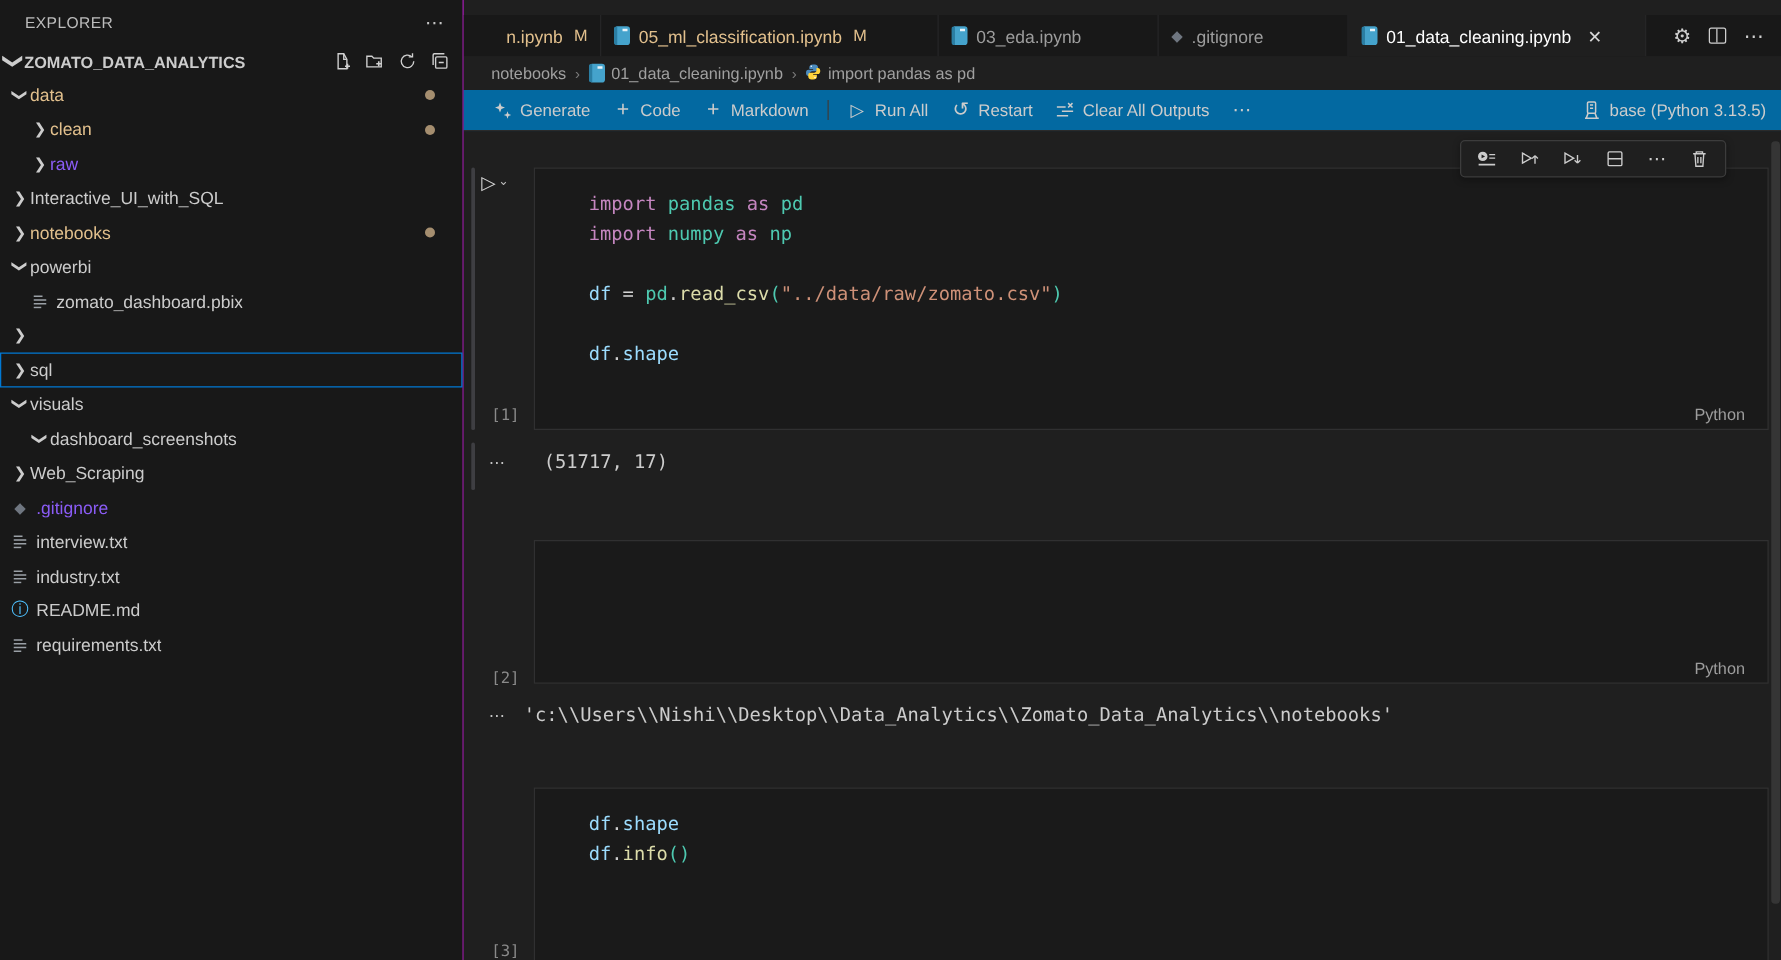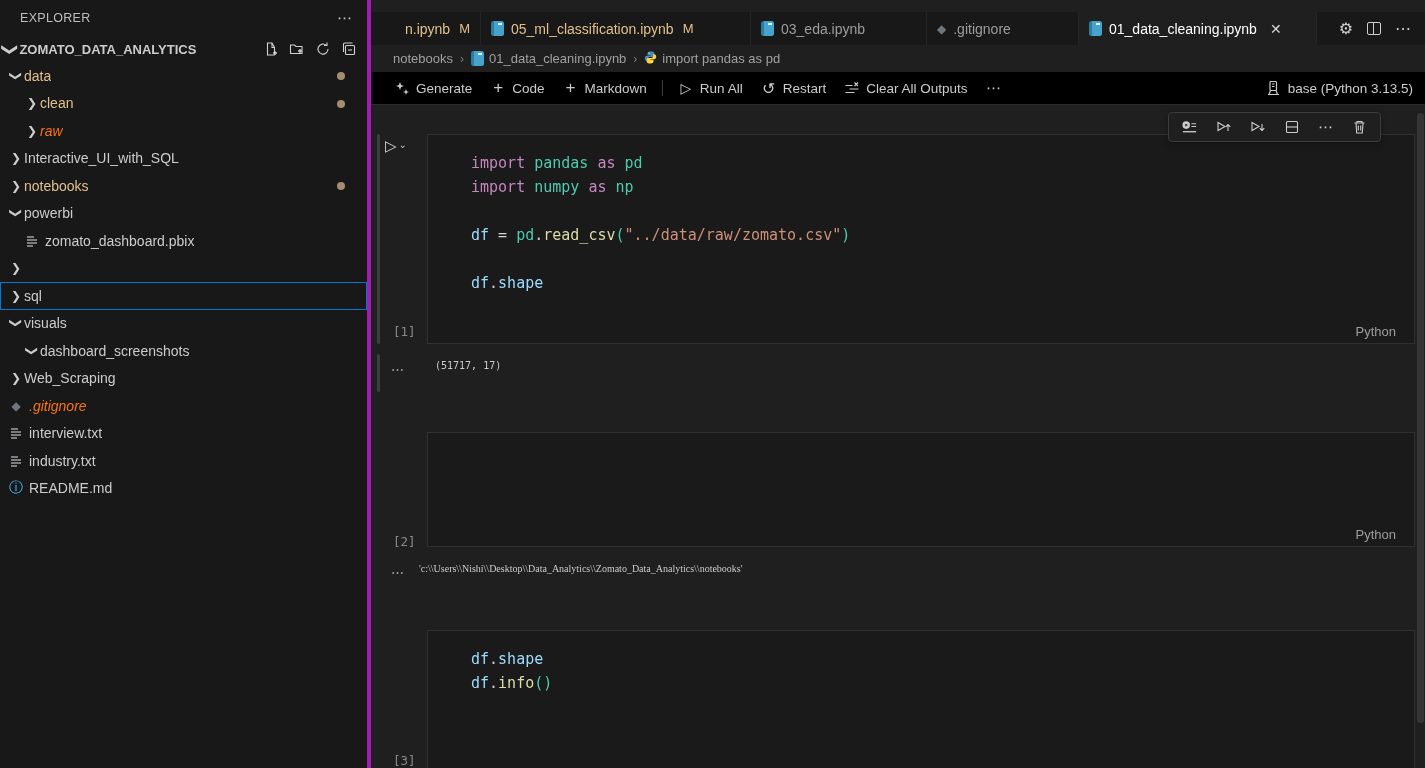--- a/index.html
+++ b/index.html
@@ -2,40 +2,40 @@
 <html><head>
 <meta charset="utf-8">
 <style>
   * { box-sizing: border-box; margin: 0; padding: 0; }
   html,body { width:1425px; height:768px; overflow:hidden; background:#1f1f1f;
     font-family:"Liberation Sans", sans-serif; color:#cccccc; }
   #app { position:relative; width:1425px; height:768px; }
 
   
   #sidebar { position:absolute; left:0; top:0; width:371px; height:768px;
-    background:#181818; border-right:4px solid #a21caf; }
+    background:#181818; border-right:1px solid #a21caf; }
   #explorer-header { display:flex; justify-content:space-between; align-items:center;
     height:36px; padding:0 14px 0 20px; }
   #explorer-title { font-size:12.5px; color:#bdbdbd; letter-spacing:.3px; }
   .more-dots { color:#c5c5c5; font-size:15px; letter-spacing:1px; cursor:pointer; }
   #section-header { display:flex; align-items:center; height:26px; padding:0 10px 0 4px; }
   #section-title { font-weight:bold; font-size:13px; color:#cccccc; flex:0 1 auto;
     white-space:nowrap; overflow:hidden; margin-left:2px; }
   #section-actions { margin-left:auto; display:flex; gap:9px; align-items:center; }
   .sec-icon { width:17px; height:17px; display:inline-flex; align-items:center; justify-content:center; cursor:pointer; }
   .sec-icon svg { stroke:#d0d0d0; fill:none; stroke-width:1.1; }
 
   #file-tree { position:relative; }
   .tree-row { position:relative; display:flex; align-items:center; height:27.5px;
     font-size:14px; white-space:nowrap; cursor:pointer; }
   .tree-row .twistie { width:16px; text-align:center; font-size:12px; color:#cccccc; flex:none; }
   .tw-down { display:inline-block; transform:rotate(90deg); }
   .tree-label { overflow:hidden; text-overflow:clip; }
   .git-modified { color:#e2c08d; }
-  .git-ignored { color:#f97316;font-style:italic; }
+  .git-ignored { color:#8b5cf6; }
   .badge-dot { position:absolute; right:22px; top:10px; width:8px; height:8px;
     border-radius:50%; background:#a58e6f; }
   .row-selected { outline:1px solid #0078d4; outline-offset:-1px; }
   .file-icon { width:16px; margin-right:5px; flex:none; display:inline-flex;
     align-items:center; justify-content:center; }
   .icon-lines svg { stroke:#9aa0a6; stroke-width:1.3; }
   .icon-info { color:#4fc1ff; font-size:14px; font-family:"DejaVu Sans",sans-serif; }
   .icon-git { color:#6f7680; font-size:12px; }
 
   
@@ -58,21 +58,21 @@
   .split-icon { width:14px; height:13px; border:1.2px solid #cfcfcf; border-radius:2px; position:relative; }
   .split-icon::after { content:""; position:absolute; left:5px; top:0; bottom:0; width:1.2px; background:#cfcfcf; }
 
   
   #breadcrumbs { display:flex; align-items:center; height:27px; background:#1f1f1f;
     padding-left:22px; font-size:13px; color:#a0a0a0; gap:4px; }
   .crumb { display:flex; align-items:center; gap:5px; cursor:pointer; }
   .crumb-sep { color:#7a7a7a; font-size:12px; margin:0 3px; }
 
   
-  #nb-toolbar { display:flex; align-items:center; height:33px; background:#000000;
+  #nb-toolbar { display:flex; align-items:center; height:33px; background:#0369a1;
     border-bottom:1px solid #2b2b2b; padding:0 10px 0 14px; font-size:13.5px; color:#cccccc; }
   .tb-btn { display:flex; align-items:center; gap:6px; padding:0 9px; height:24px;
     border-radius:4px; cursor:pointer; flex:none; }
   .tb-sep { width:1px; height:16px; background:#3c3c3c; margin:0 6px; }
   .tb-icon { display:inline-flex; align-items:center; justify-content:center; width:16px; }
   .tb-icon svg { stroke:#cccccc; fill:none; stroke-width:1.2; }
   #kernel { margin-left:auto; display:flex; align-items:center; gap:6px; cursor:pointer;
     padding-right:2px; font-size:13.5px; }
 
   
@@ -85,21 +85,21 @@
   .lang-label { position:absolute; right:18px; bottom:4px; font-size:13px; color:#9d9d9d; }
   .exec-count { position:absolute; left:22px; font-family:"DejaVu Sans Mono", monospace;
     font-size:12.5px; color:#8a8a8a; }
   .run-btn { position:absolute; left:14px; display:flex; align-items:flex-start; gap:2px;
     color:#d7d7d7; cursor:pointer; }
   .run-btn .play { font-size:15px; }
   .run-btn .chev { font-size:10px; margin-top:2px; color:#bdbdbd; }
   .out-row { position:absolute; left:0; width:1044px; height:26px; }
   .out-more { position:absolute; left:20px; top:2px; color:#c5c5c5; font-size:13px; letter-spacing:1px; cursor:pointer; }
   .out-text { position:absolute; top:0; font-family:"DejaVu Sans Mono", monospace;
-    font-size:10px; color:#cccccc; white-space:pre; }
+    font-size:15px; color:#cccccc; white-space:pre; }
 
   
   #cell-toolbar { position:absolute; right:44px; top:7px; height:30px; display:flex;
     align-items:center; gap:17px; padding:0 12px; background:#1f1f1f;
     border:1px solid #3c3c3c; border-radius:4px; box-shadow:0 2px 6px rgba(0,0,0,.35); z-index:5; }
   .ct-icon { display:inline-flex; width:17px; height:17px; align-items:center;
     justify-content:center; cursor:pointer; }
   .ct-icon svg { stroke:#cccccc; fill:none; stroke-width:1.1; }
 
   
@@ -224,20 +224,28 @@
           <span class="file-icon icon-lines">
             <svg width="14" height="12" viewBox="0 0 14 12">
               <path d="M2 2h7M2 5h10M2 8h10M2 11h6"></path>
             </svg>
           </span>
           <span class="tree-label">industry.txt</span>
         </div>
         <div class="tree-row" style="padding-left: 8px;">
           <span class="file-icon icon-info">ⓘ</span>
           <span class="tree-label">README.md</span>
+        </div>
+        <div class="tree-row" style="padding-left: 8px;">
+          <span class="file-icon icon-lines">
+            <svg width="14" height="12" viewBox="0 0 14 12">
+              <path d="M2 2h7M2 5h10M2 8h10M2 11h6"></path>
+            </svg>
+          </span>
+          <span class="tree-label">requirements.txt</span>
         </div>
       </div>
   </div>
 
   <div id="editor">
     <div id="tab-bar">
         <div class="tab" style="width: 110px; justify-content: flex-end;">
           <span class="tab-mod">n.ipynb</span>
           <span class="dirty tab-mod">M</span>
         </div>
@@ -390,21 +398,21 @@
           <div class="out-row" style="top: 255px;">
             <span class="out-more">⋯</span>
             <span class="out-text" style="left: 64px;">(51717, 17)</span>
           </div>
           <div class="cell-box" style="top: 327px; height: 115px;">
             <span class="lang-label">Python</span>
           </div>
           <span class="exec-count" style="top: 429px;">[2]</span>
           <div class="out-row" style="top: 458px;">
             <span class="out-more">⋯</span>
-            <span class="out-text" style="left: 48px; font-family: Liberation Serif, serif;">'c:\\Users\\Nishi\\Desktop\\Data_Analytics\\Zomato_Data_Analytics\\notebooks'</span>
+            <span class="out-text" style="left: 48px;">'c:\\Users\\Nishi\\Desktop\\Data_Analytics\\Zomato_Data_Analytics\\notebooks'</span>
           </div>
           <div class="cell-box" style="top: 525px; height: 243px;">
             <div class="code-area"><div><span class="tk-var">df</span><span class="tk-fg">.</span><span class="tk-var">shape</span></div><div><span class="tk-var">df</span><span class="tk-fg">.</span><span class="tk-fn">info</span><span class="tk-par">()</span></div></div>
           </div>
           <span class="exec-count" style="top: 648px;">[3]</span>
         </div>
       <div id="nb-scrollbar"></div>
     </div>
   </div>
 

